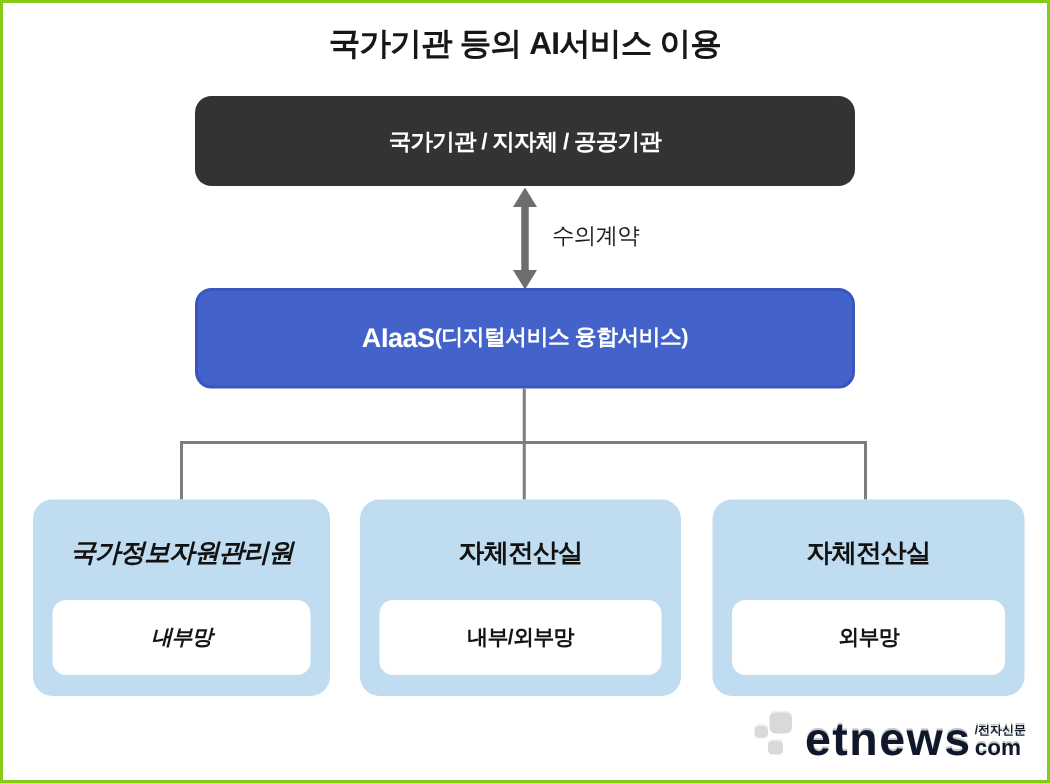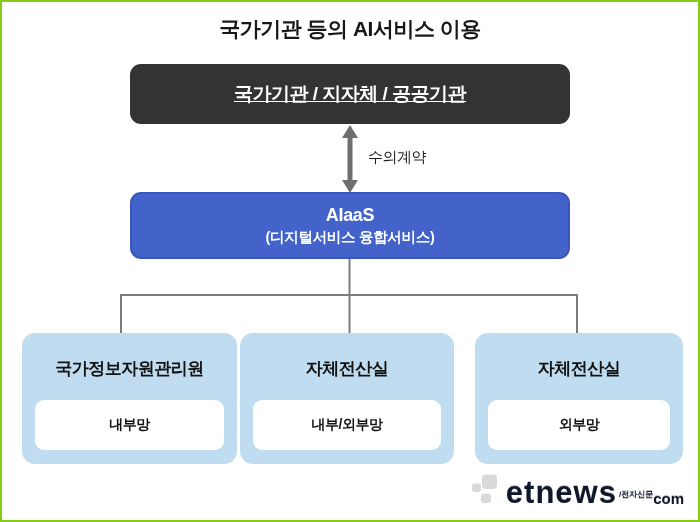--- a/index.html
+++ b/index.html
@@ -32,24 +32,23 @@
     left: 128px;
     top: 62px;
     width: 440px;
     height: 60px;
     background: #333333;
     border-radius: 11px;
     display: flex;
     align-items: center;
     justify-content: center;
     color: #ffffff;
-    font-size: 19px;
-    font-weight: bold;
-    letter-spacing: -0.5px;
-    text-decoration: underline;
+    font-size: 15px;
+    font-weight: bold;
+    letter-spacing: -0.5px;
   }
 
   .arrow-svg {
     position: absolute;
     left: 334px;
     top: 123px;
     width: 28px;
     height: 68px;
   }
 
@@ -66,21 +65,21 @@
   .box-blue {
     position: absolute;
     left: 128px;
     top: 190px;
     width: 440px;
     height: 67px;
     background: #4363cb;
     border: 2px solid #3a56bd;
     border-radius: 11px;
     display: flex;
-    flex-direction: column;
+    flex-direction: row;
     align-items: center;
     justify-content: center;
     color: #ffffff;
     letter-spacing: -0.3px;
   }
   .box-blue .blue-title { font-size: 18px; font-weight: bold; line-height: 1.3; }
   .box-blue .blue-subtitle { font-size: 14.5px; font-weight: bold; line-height: 1.3; }
 
   .connector-svg {
     position: absolute;
@@ -91,21 +90,21 @@
     pointer-events: none;
   }
 
   .node {
     position: absolute;
     top: 331px;
     height: 131px;
     background: #bfdcf0;
     border-radius: 13px;
   }
-  .node-1 { left: 20px;  width: 215px; }
+  .node-1 { left: 20px;  width: 198px; font-style: italic; }
   .node-2 { left: 238px; width: 214px; }
   .node-3 { left: 473px; width: 208px; }
 
   .node-title {
     position: absolute;
     top: 24px;
     left: 0;
     width: 100%;
     text-align: center;
     font-size: 17px;
@@ -167,21 +166,21 @@
   .logo-mark .sq-small { left: 0;    top: 9px;  width: 9px;  height: 9px;  border-radius: 3px; }
   .logo-mark .sq-tiny  { left: 9px;  top: 19px; width: 10px; height: 10px; border-radius: 3px; }
   .logo-name {
     font-size: 31px;
     font-weight: bold;
     letter-spacing: 1px;
     line-height: 0.85;
   }
   .logo-right {
     display: flex;
-    flex-direction: row;
+    flex-direction: column;
     align-items: flex-start;
     margin-left: 2px;
   }
   .logo-tagline { font-size: 8px;  font-weight: bold; letter-spacing: 0; line-height: 1; }
   .logo-suffix  { font-size: 15px; font-weight: bold; line-height: 1; }
 </style>
 </head>
 <body>
 
 <div class="frame">

